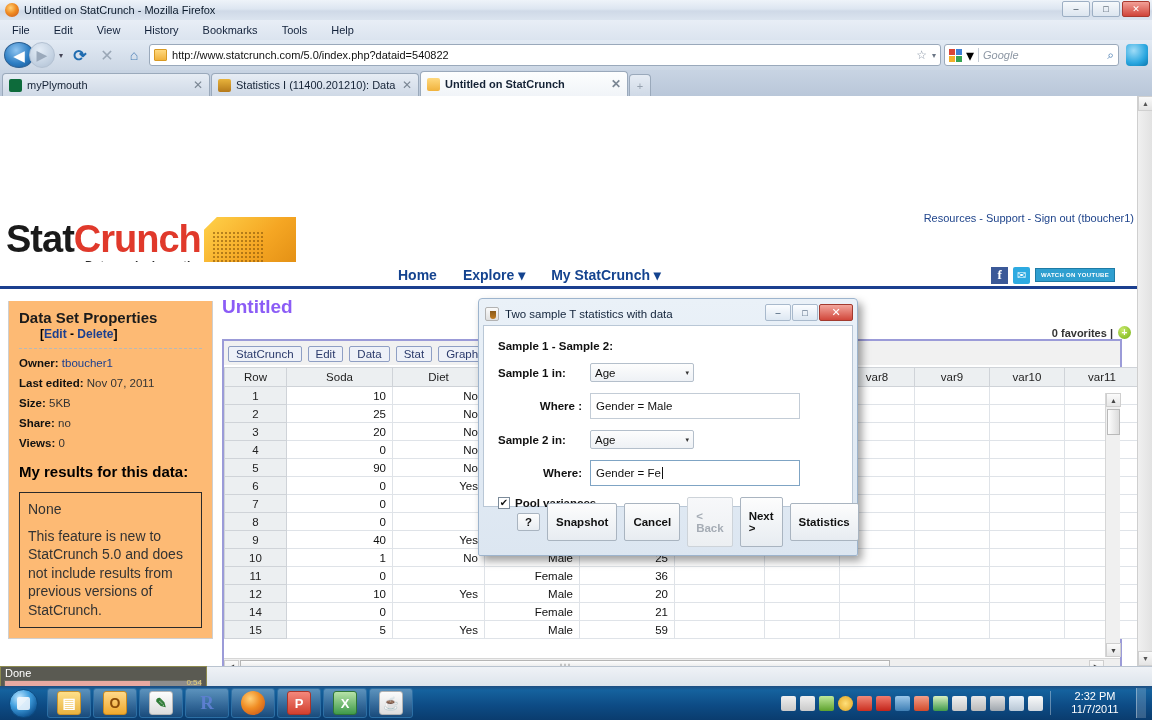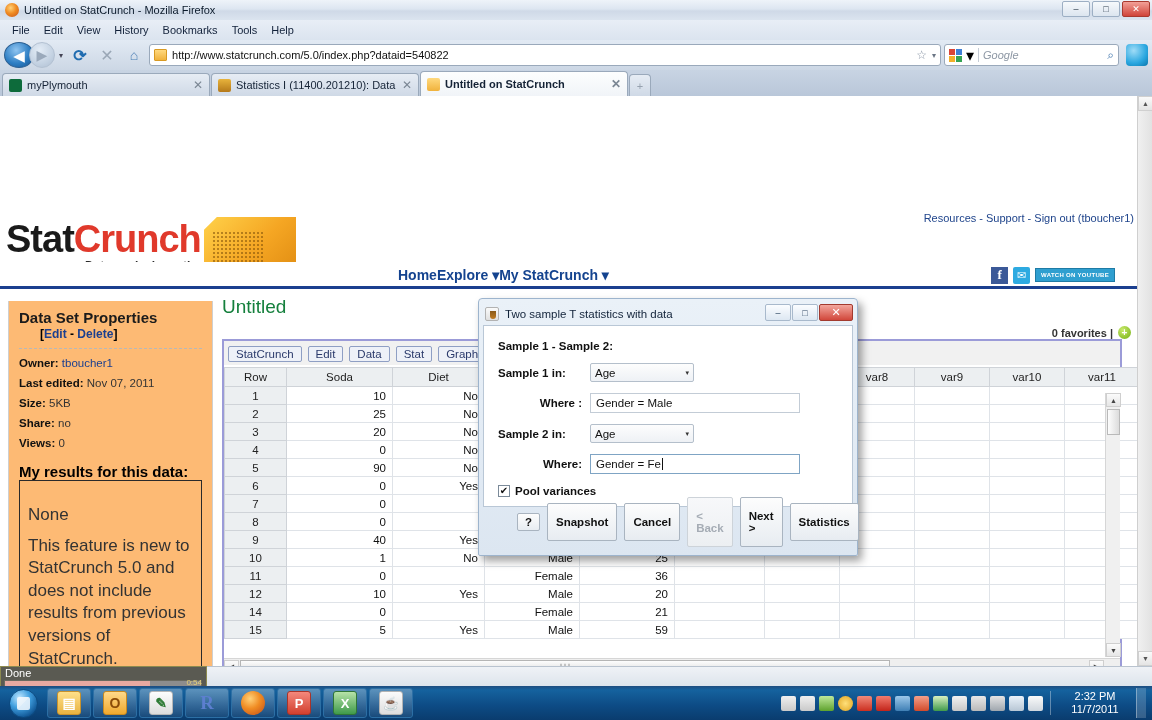--- a/index.html
+++ b/index.html
@@ -30,21 +30,21 @@
   .ff-title { font-size: 11px; color: #0b1a2b; white-space: nowrap; }
   .ff-winbtns { position: absolute; right: 2px; top: 1px; display: flex; gap: 2px; }
   .ff-winbtn {
     width: 28px; height: 16px; border: 1px solid #9dafc4; border-radius: 2px;
     background: linear-gradient(to bottom,#f6f9fc,#dce5ef);
     display: flex; align-items: center; justify-content: center;
     font-size: 9px; color: #2a3a4a; line-height: 1;
   }
   .ff-winbtn.close { background: linear-gradient(to bottom,#f2a097,#d0453a); border-color:#a83a30; color:#fff; }
 
-  .ff-menubar { height: 20px; display: flex; align-items: center; padding-left: 6px; gap: 2px;
+  .ff-menubar { height: 20px; display: flex; align-items: center; padding-left: 6px; gap: 12px;
     background: linear-gradient(to bottom,#e8eef6,#dbe4ef); }
   .ff-menubar .mi { font-size: 11px; color: #12213a; padding: 1px 6px; border-radius: 2px; }
 
   .ff-navbar { height: 30px; display: flex; align-items: center; padding: 0 4px; gap: 3px;
     background: linear-gradient(to bottom,#e2eaf4,#ccd7e5); }
   .navbtn { width: 24px; height: 24px; display:flex; align-items:center; justify-content:center; font-size:15px; }
   .back-btn {
     width: 30px; height: 26px; border-radius: 50%;
     background: radial-gradient(circle at 40% 30%, #8fc4f0 0%, #2f7fc4 55%, #14528f 100%);
     border: 1px solid #2b5f92; color:#fff; display:flex; align-items:center; justify-content:center;
@@ -128,21 +128,21 @@
     background: linear-gradient(135deg,#ffd24a 0%, #f5a623 55%, #e08c12 100%);
     clip-path: polygon(14% 0%, 100% 0%, 100% 78%, 86% 100%, 0% 100%, 0% 22%);
   }
   .sc-cube .dots { position:absolute; left:8px; top:14px; width:52px; height:34px;
     background: radial-gradient(circle, #7a4a05 0.7px, transparent 0.9px) 0 0/4px 4px; opacity:.55;}
 
   .sc-navbar {
     position:absolute; left:0; top: 166px; width: 1137px; height: 26px;
     background: #fff; display:flex; align-items:center;
   }
-  .sc-navbar .nav-items { display:flex; margin-left: 398px; }
+  .sc-navbar .nav-items { display:flex; gap: 26px; margin-left: 398px; }
   .sc-navbar .nav-item { font-size: 14px; font-weight: bold; color:#14438f; white-space:nowrap; }
   .sc-navbar .nav-right { margin-left:auto; display:flex; align-items:center; gap:5px; margin-right: 22px; }
   .fb-ico { width:17px; height:17px; background:#3b5998; color:#fff; font-size:13px; font-weight:bold;
     display:flex; align-items:center; justify-content:center; font-family:"Liberation Serif",serif;}
   .tw-ico { width:17px; height:17px; background:#2daae1; color:#fff; font-size:11px;
     display:flex; align-items:center; justify-content:center; border-radius:2px;}
   .yt-badge { background:#2f9fd0; color:#fff; font-size:6px; font-weight:bold; padding: 3px 5px;
     border:1px solid #1e7ba5; letter-spacing:.3px; }
   .sc-navrule { position:absolute; left:0; top:190px; width:1137px; height:3px; background:#1b3f8f; }
 
@@ -150,26 +150,26 @@
   .sidebar { position:absolute; left: 8px; top: 205px; width: 205px; }
   .sb-panel { border:1px solid #cfcfcf; border-top:none; padding: 8px 10px 10px 10px; background:#fdba74;}
   .sb-h { font-size: 15px; font-weight: bold; color:#1b1b1b; }
   .sb-sub { font-size: 12px; font-weight: bold; margin-top: 1px; padding-left: 21px; }
   .sb-sub a { color:#1b3f8f; text-decoration:none; }
   .sb-dash { border-top: 1px dashed #b8b8b8; margin: 7px 0 8px 0; }
   .sb-row { font-size: 11.5px; margin-bottom: 8px; color:#333; }
   .sb-row b { color:#111; }
   .sb-row .link { color:#1b3f8f; }
   .sb-h2 { font-size: 15px; font-weight:bold; margin-top: 14px; }
-  .sb-box { border:1px solid #2a2a2a; padding: 23px 8px; margin-top: 0; font-size: 17px; color:#333; line-height: 1.33; }
+  .sb-box { border:1px solid #2a2a2a; padding: 7px 8px; margin-top: 12px; font-size: 14px; color:#333; line-height: 1.33; }
   .sb-box .none { margin-bottom: 8px; }
 
   
   .main { position: absolute; left: 222px; top: 200px; width: 915px; }
-  .main-title { font-size: 19px; font-weight: normal; color:#15803d; margin-bottom: 8px; }
+  .main-title { font-size: 19px; font-weight: bold; color:#8b5cf6; margin-bottom: 8px; }
   .fav-line { position:absolute; right: 6px; top: 30px; font-size: 11px; font-weight:bold; color:#333; display:flex; align-items:center; gap:5px;}
   .fav-plus { width: 13px; height:13px; border-radius:50%; background: radial-gradient(circle at 35% 30%,#c8e96a,#74b015);
     color:#fff; font-size:10px; font-weight:bold; display:flex; align-items:center; justify-content:center; line-height:1;}
 
   
   .applet { position:absolute; left: 222px; top: 243px; width: 900px; height: 338px;
     border: 2px solid #9b9bd8; background:#fff; }
   .applet-menubar { height: 24px; display:flex; align-items:center; gap: 6px; padding: 2px 4px 0 4px;
     background: #f1f1f1; }
   .am-btn { font-size: 11.5px; color:#2b3a6b; border:1px solid #8f9fc4; background:#eef1f8;
@@ -225,21 +225,21 @@
   .dlg-foot { height: 30px; display:flex; align-items:center; gap: 7px; padding-left: 34px; }
 
   .frm-row { display:flex; align-items:center; margin-bottom: 11px; }
   .frm-lbl { font-size: 11.5px; font-weight:bold; color:#111; }
   .frm-lbl.w90 { width: 92px; }
   .frm-lbl.where { width: 92px; text-align:right; padding-right: 8px; }
   .combo { width: 104px; height: 19px; border:1px solid #b4bfcb; border-radius:2px;
     background: linear-gradient(to bottom,#fdfdfd,#eef1f5);
     display:flex;align-items:center;padding:0 4px; font-size:11.5px; color:#111; }
   .combo .cb-caret { margin-left:auto; font-size:7px; color:#333; }
-  .textfield { height: 20px; border:1px solid #c3ccd6; background:#fff;
+  .textfield { height: 26px; border:1px solid #c3ccd6; background:#fff;
     display:flex;align-items:center; padding: 0 5px; font-size:11.5px; color:#111; }
   .textfield.w1 { width: 210px; }
   .textfield.w2 { width: 210px; border:1px solid #7fa4c4; }
   .caretbar { display:inline-block; width:1px; height:12px; background:#111; margin-left:1px; }
   .chk-row { display:flex; align-items:center; gap: 5px; margin-top: 1px; }
   .chkbox { width:12px;height:12px;border:1px solid #7b8a99;background:#fff;
     display:flex;align-items:center;justify-content:center;font-size:10px;color:#111;line-height:1;}
   .dbtn { font-size:11.5px; color:#111; border:1px solid #a9b4c0; border-radius:2px;
     background: linear-gradient(to bottom,#fdfdfd,#e7ecf1); padding: 12px 8px; font-weight:bold;}
   .dbtn.qm { padding: 2px 7px; }

